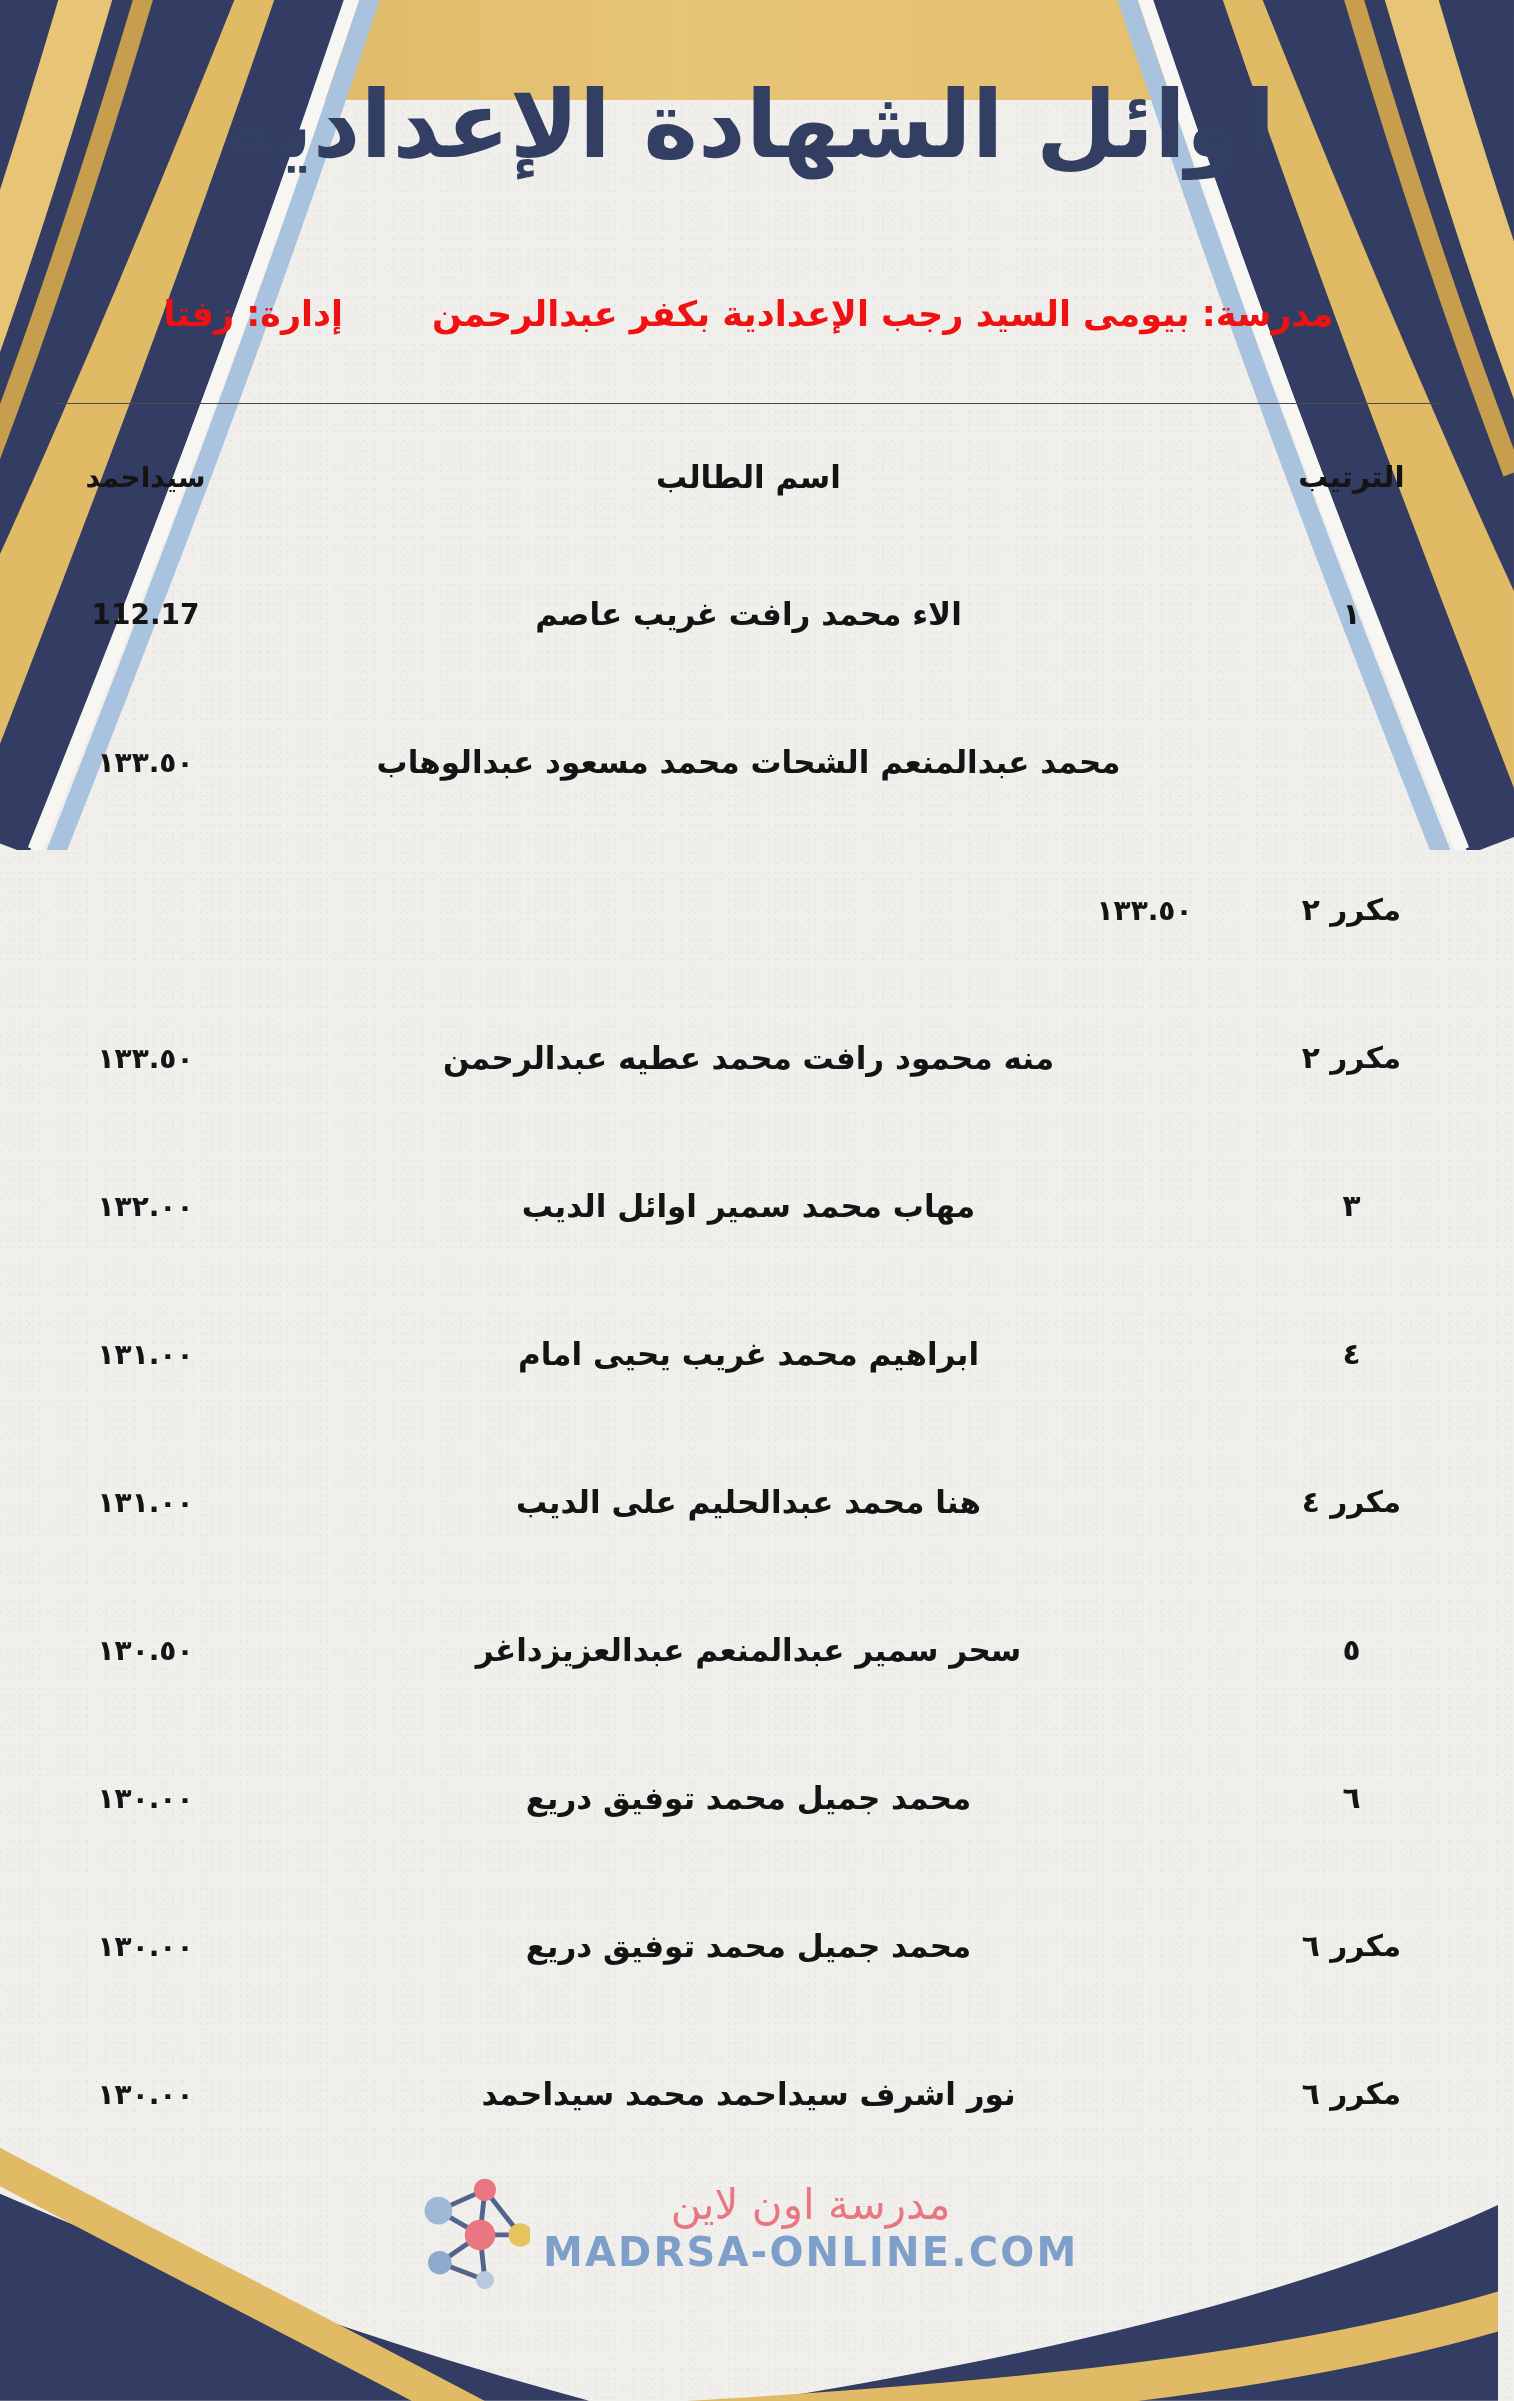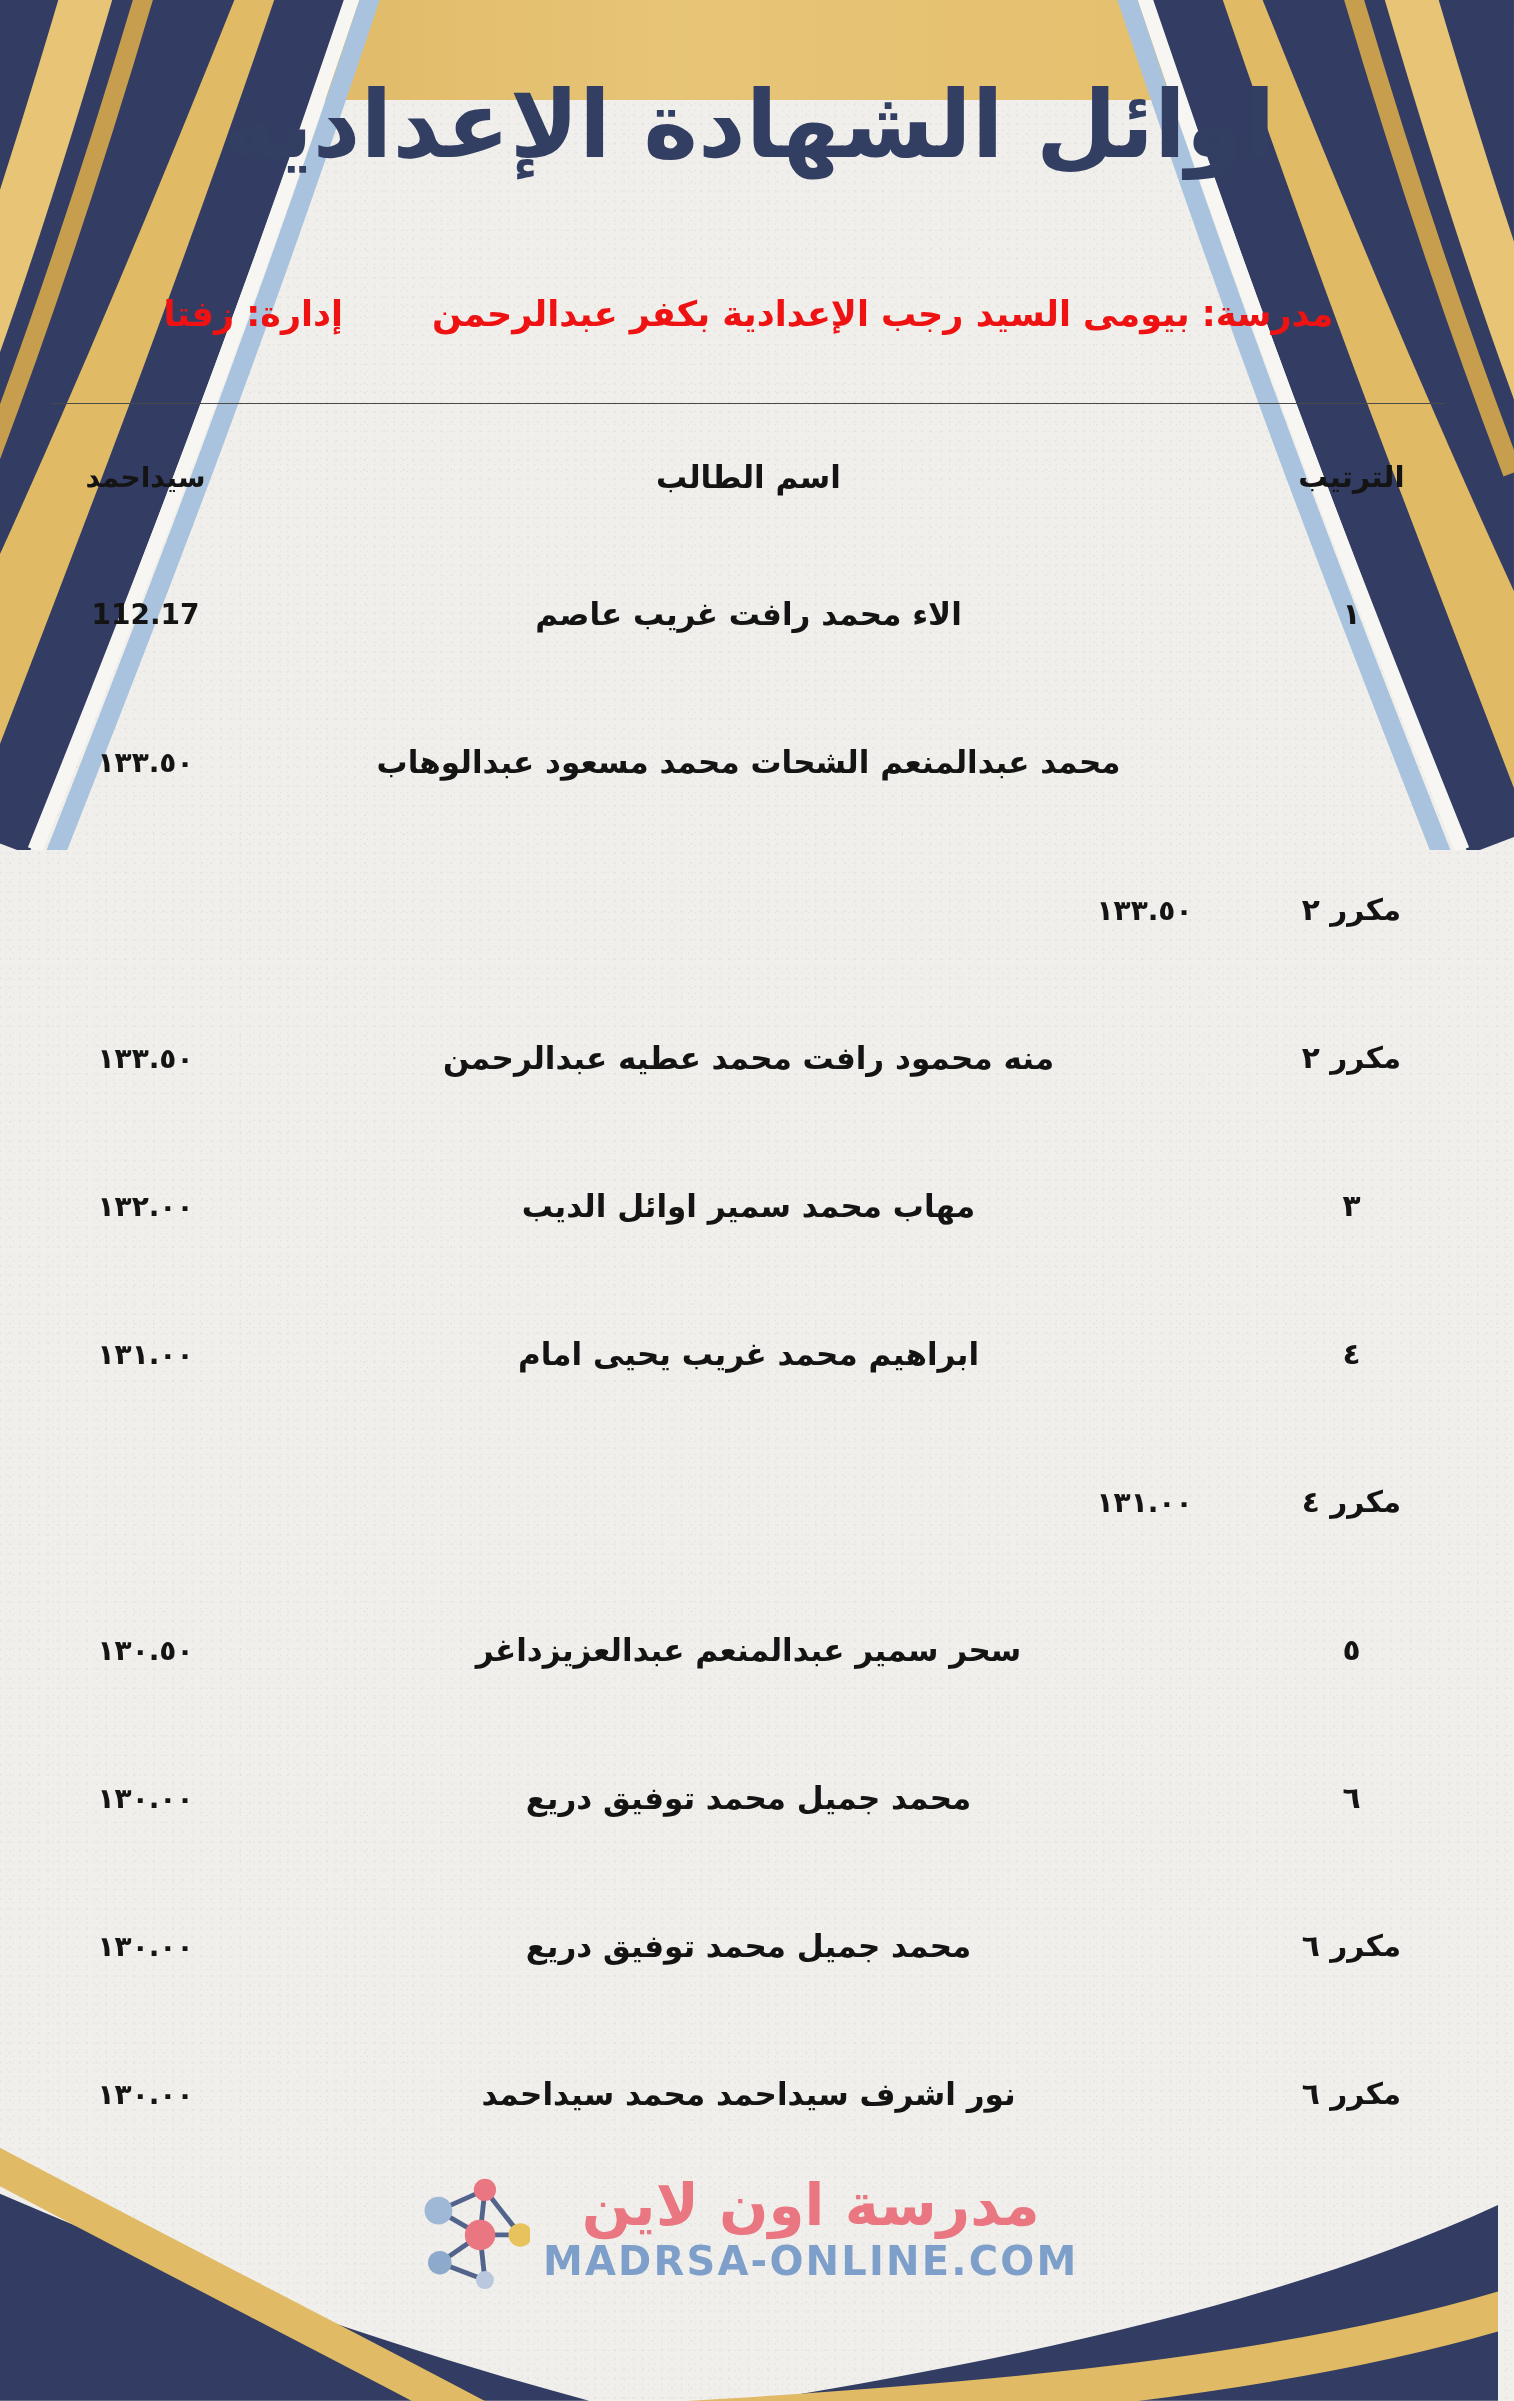--- a/index.html
+++ b/index.html
@@ -55,21 +55,21 @@
   .cell.rank{width:207px;text-align:center;flex:0 0 auto;font-size:29.6px;font-weight:bold;white-space:nowrap;}
   .cell.name{flex:1 1 auto;text-align:center;font-size:31px;font-weight:bold;white-space:nowrap;}
   .cell.total{width:207px;text-align:center;flex:0 0 auto;font-size:28px;font-weight:bold;white-space:nowrap;}
 
   .footer-brand{
     position:absolute;left:0;right:0;top:2165px;
     display:flex;flex-direction:row-reverse;justify-content:center;align-items:center;gap:13.3px;
     z-index:2;
   }
   .brand-texts{display:flex;flex-direction:column;align-items:center;}
-  .brand-ar{font-size:58px;font-weight:bold;color:#e97680;line-height:1.15;}
+  .brand-ar{font-size:42px;font-weight:normal;color:#e97680;line-height:1.15;}
   .brand-url{font-size:40px;font-weight:bold;color:#7d9fc9;letter-spacing:2.2px;direction:ltr;}
 </style>
 </head>
 <body>
 
 <div class="page">
 
   <div class="gold-band"></div>
 
   <svg class="corner tl" width="414" height="850" viewBox="0 0 560 1150">
@@ -145,20 +145,21 @@
     </div>
 
     <div class="trow">
       <div class="cell rank">٤</div>
       <div class="cell name">ابراهيم محمد غريب يحيى امام</div>
       <div class="cell total">١٣١.٠٠</div>
     </div>
 
     <div class="trow">
       <div class="cell rank">مكرر ٤</div>
+      <div class="cell name">هنا محمد عبدالحليم على الديب</div>
       <div class="cell total">١٣١.٠٠</div>
     </div>
 
     <div class="trow">
       <div class="cell rank">٥</div>
       <div class="cell name">سحر سمير عبدالمنعم عبدالعزيزداغر</div>
       <div class="cell total">١٣٠.٥٠</div>
     </div>
 
     <div class="trow">

